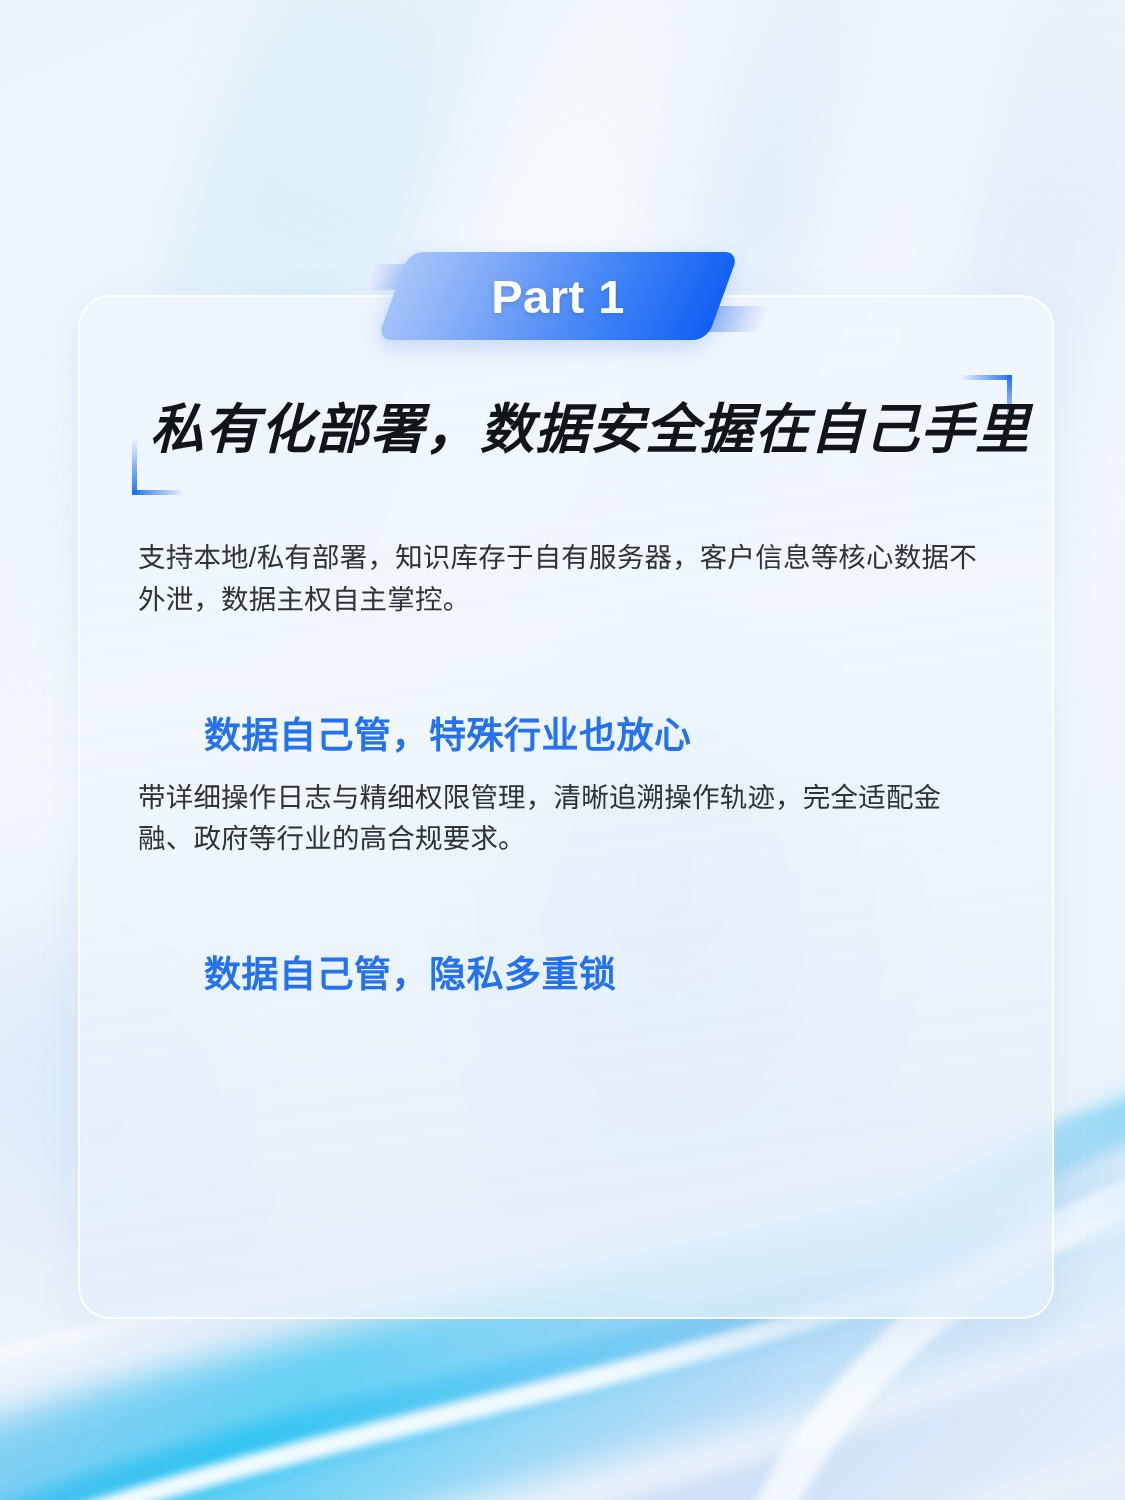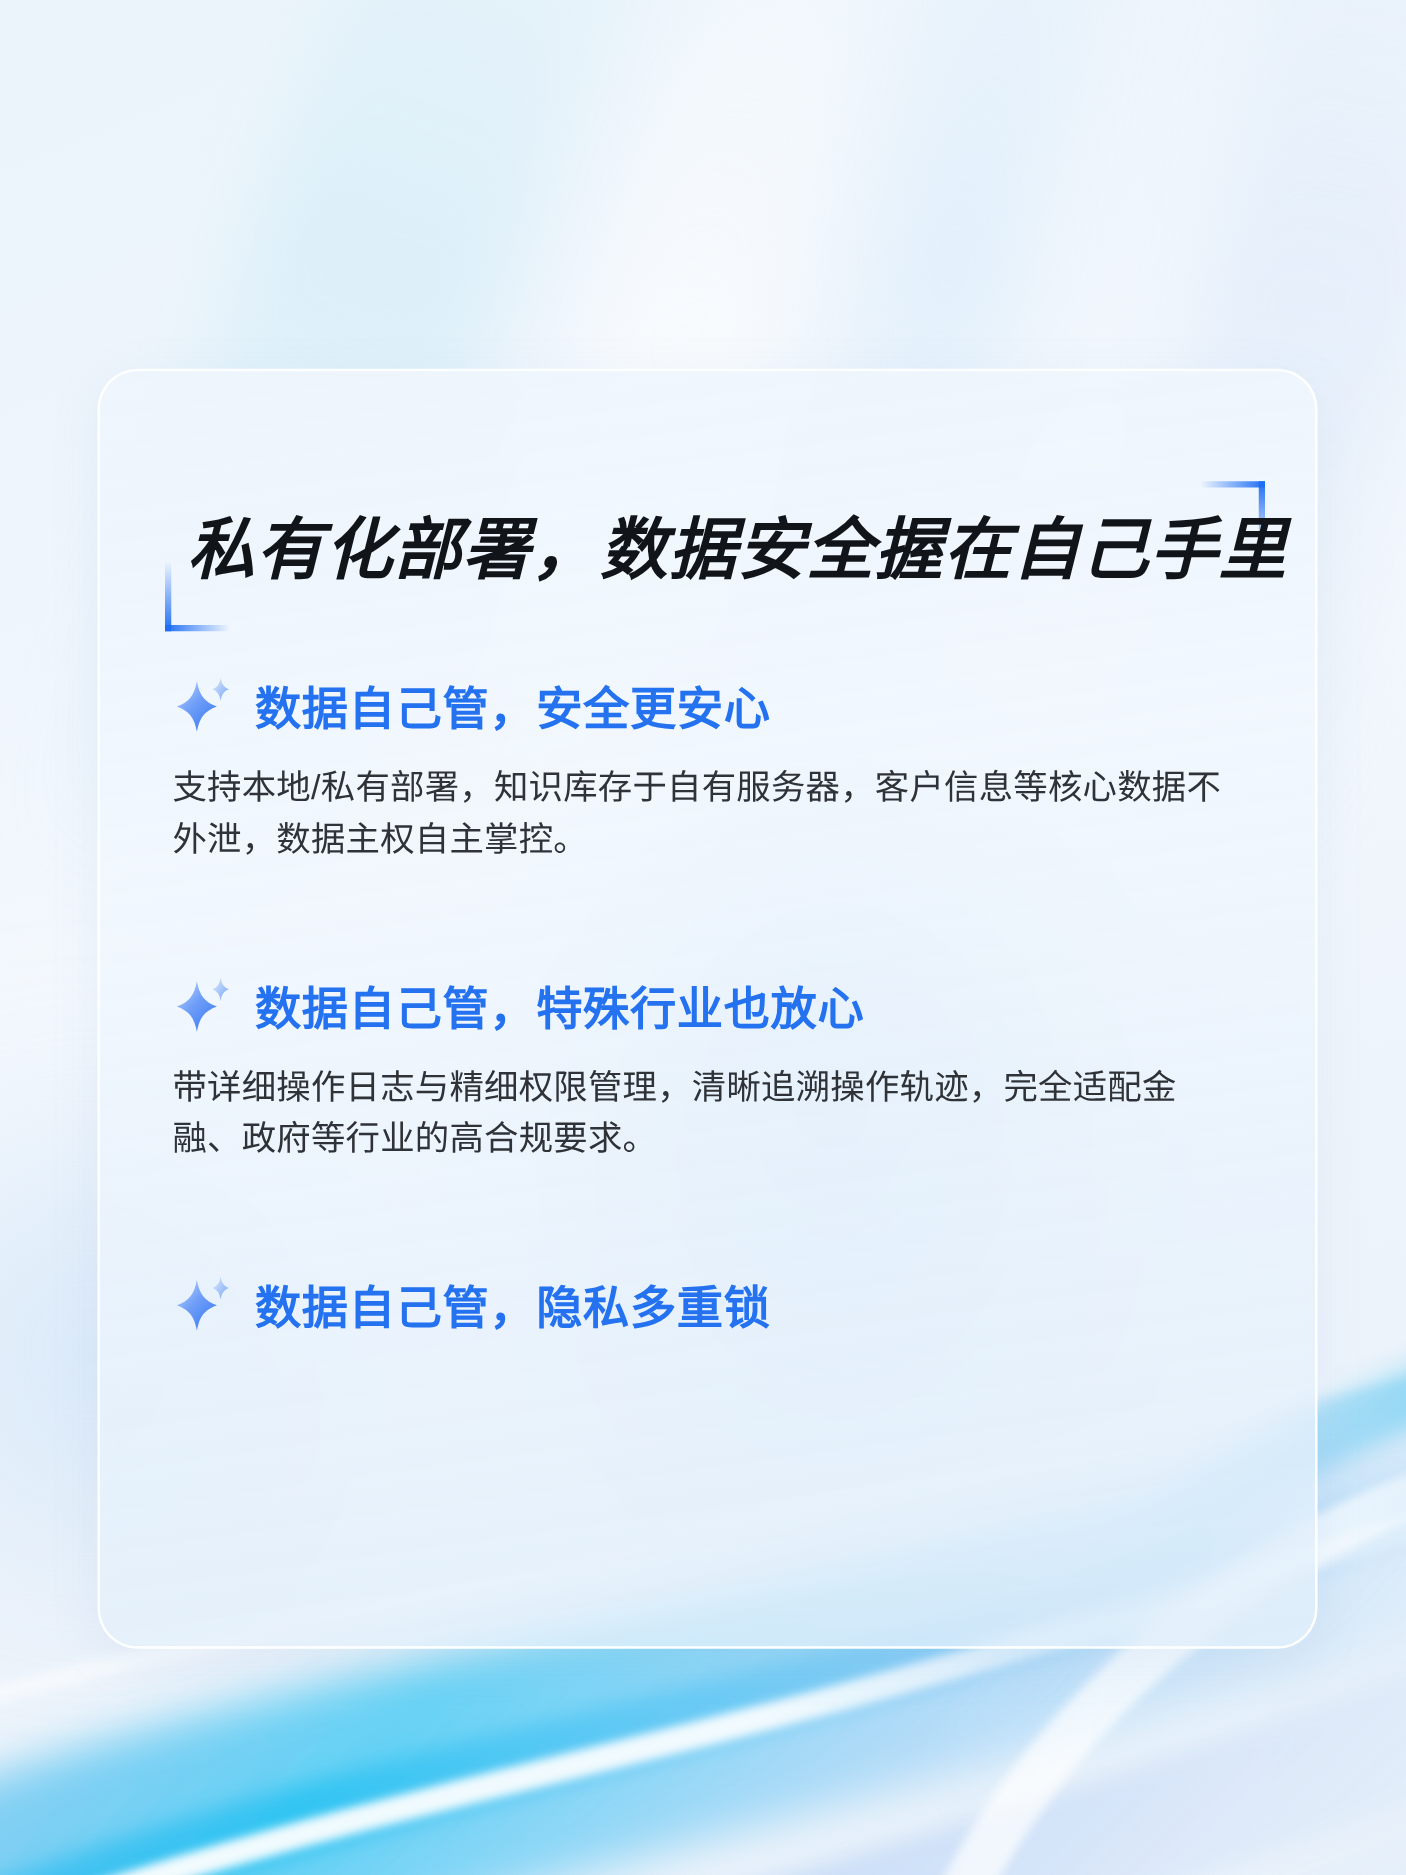--- a/index.html
+++ b/index.html
@@ -129,21 +129,21 @@
         rgba(232,242,252,.80) 72%,
         rgba(224,238,250,.76) 100%);
     box-shadow: 0 10px 40px rgba(120,160,210,.10);
     backdrop-filter: blur(6px);
     overflow: hidden;
   }
 
   
   .title-block {
     position: absolute;
-    left: 52px; top: 88px;
+    left: 52px; top: 78px;
     width: 880px; height: 120px;
   }
   .title-text {
     position: absolute;
     left: 18px; top: 10px;
     font-size: 54px;
     font-weight: 800;
     font-style: italic;
     color: #111418;
     letter-spacing: 1px;
@@ -280,38 +280,20 @@
       <span class="corner corner-tr-h"></span>
       <span class="corner corner-tr-v"></span>
       <span class="corner corner-bl-v"></span>
       <span class="corner corner-bl-h"></span>
       <div class="title-text">私有化部署，数据安全握在自己手里</div>
     </div>
 
     <div class="sections">
 
       <div class="section">
-        <div class="sec-head">
-          <svg class="spark" viewBox="0 0 50 50" aria-hidden="true">
-            <defs>
-              <linearGradient id="sp1a" x1="0.15" y1="0.1" x2="0.85" y2="0.95">
-                <stop offset="0%" stop-color="#a9c8fb"></stop>
-                <stop offset="42%" stop-color="#6f9ef8"></stop>
-                <stop offset="100%" stop-color="#3d7cf2"></stop>
-              </linearGradient>
-              <linearGradient id="sp1b" x1="0.1" y1="0.1" x2="0.9" y2="0.9">
-                <stop offset="0%" stop-color="#d6e6fd"></stop>
-                <stop offset="100%" stop-color="#7ea9f6"></stop>
-              </linearGradient>
-            </defs>
-            <path d="M19.5 6 C21.6 17.2 25.6 22.6 35.5 26.2 C25.6 29.8 21.6 35.2 19.5 46.4 C17.4 35.2 13.4 29.8 3.5 26.2 C13.4 22.6 17.4 17.2 19.5 6 Z" fill="url(#sp1a)"></path>
-            <path d="M38.5 3 C39.3 8.2 40.9 10.7 45.2 12.4 C40.9 14.1 39.3 16.6 38.5 21.8 C37.7 16.6 36.1 14.1 31.8 12.4 C36.1 10.7 37.7 8.2 38.5 3 Z" fill="url(#sp1b)"></path>
-          </svg>
-          <div class="sec-title">数据自己管，安全更安心</div>
-        </div>
         <div class="sec-body">支持本地/私有部署，知识库存于自有服务器，客户信息等核心数据不外泄，数据主权自主掌控。</div>
       </div>
 
       <div class="section">
         <div class="sec-head">
           <svg class="spark" viewBox="0 0 50 50" aria-hidden="true">
             <path d="M19.5 6 C21.6 17.2 25.6 22.6 35.5 26.2 C25.6 29.8 21.6 35.2 19.5 46.4 C17.4 35.2 13.4 29.8 3.5 26.2 C13.4 22.6 17.4 17.2 19.5 6 Z" fill="url(#sp1a)"></path>
             <path d="M38.5 3 C39.3 8.2 40.9 10.7 45.2 12.4 C40.9 14.1 39.3 16.6 38.5 21.8 C37.7 16.6 36.1 14.1 31.8 12.4 C36.1 10.7 37.7 8.2 38.5 3 Z" fill="url(#sp1b)"></path>
           </svg>
           <div class="sec-title">数据自己管，特殊行业也放心</div>
@@ -325,14 +307,20 @@
             <path d="M19.5 6 C21.6 17.2 25.6 22.6 35.5 26.2 C25.6 29.8 21.6 35.2 19.5 46.4 C17.4 35.2 13.4 29.8 3.5 26.2 C13.4 22.6 17.4 17.2 19.5 6 Z" fill="url(#sp1a)"></path>
             <path d="M38.5 3 C39.3 8.2 40.9 10.7 45.2 12.4 C40.9 14.1 39.3 16.6 38.5 21.8 C37.7 16.6 36.1 14.1 31.8 12.4 C36.1 10.7 37.7 8.2 38.5 3 Z" fill="url(#sp1b)"></path>
           </svg>
           <div class="sec-title">数据自己管，隐私多重锁</div>
         </div>
       </div>
 
     </div>
   </div>
 
+  <div class="badge-wrap">
+    <span class="badge-bar badge-bar-left"></span>
+    <span class="badge-bar badge-bar-right"></span>
+    <span class="badge-body"></span>
+    <span class="badge-label">Part 1</span>
+  </div>
 
 </div>
 
 </body></html>

